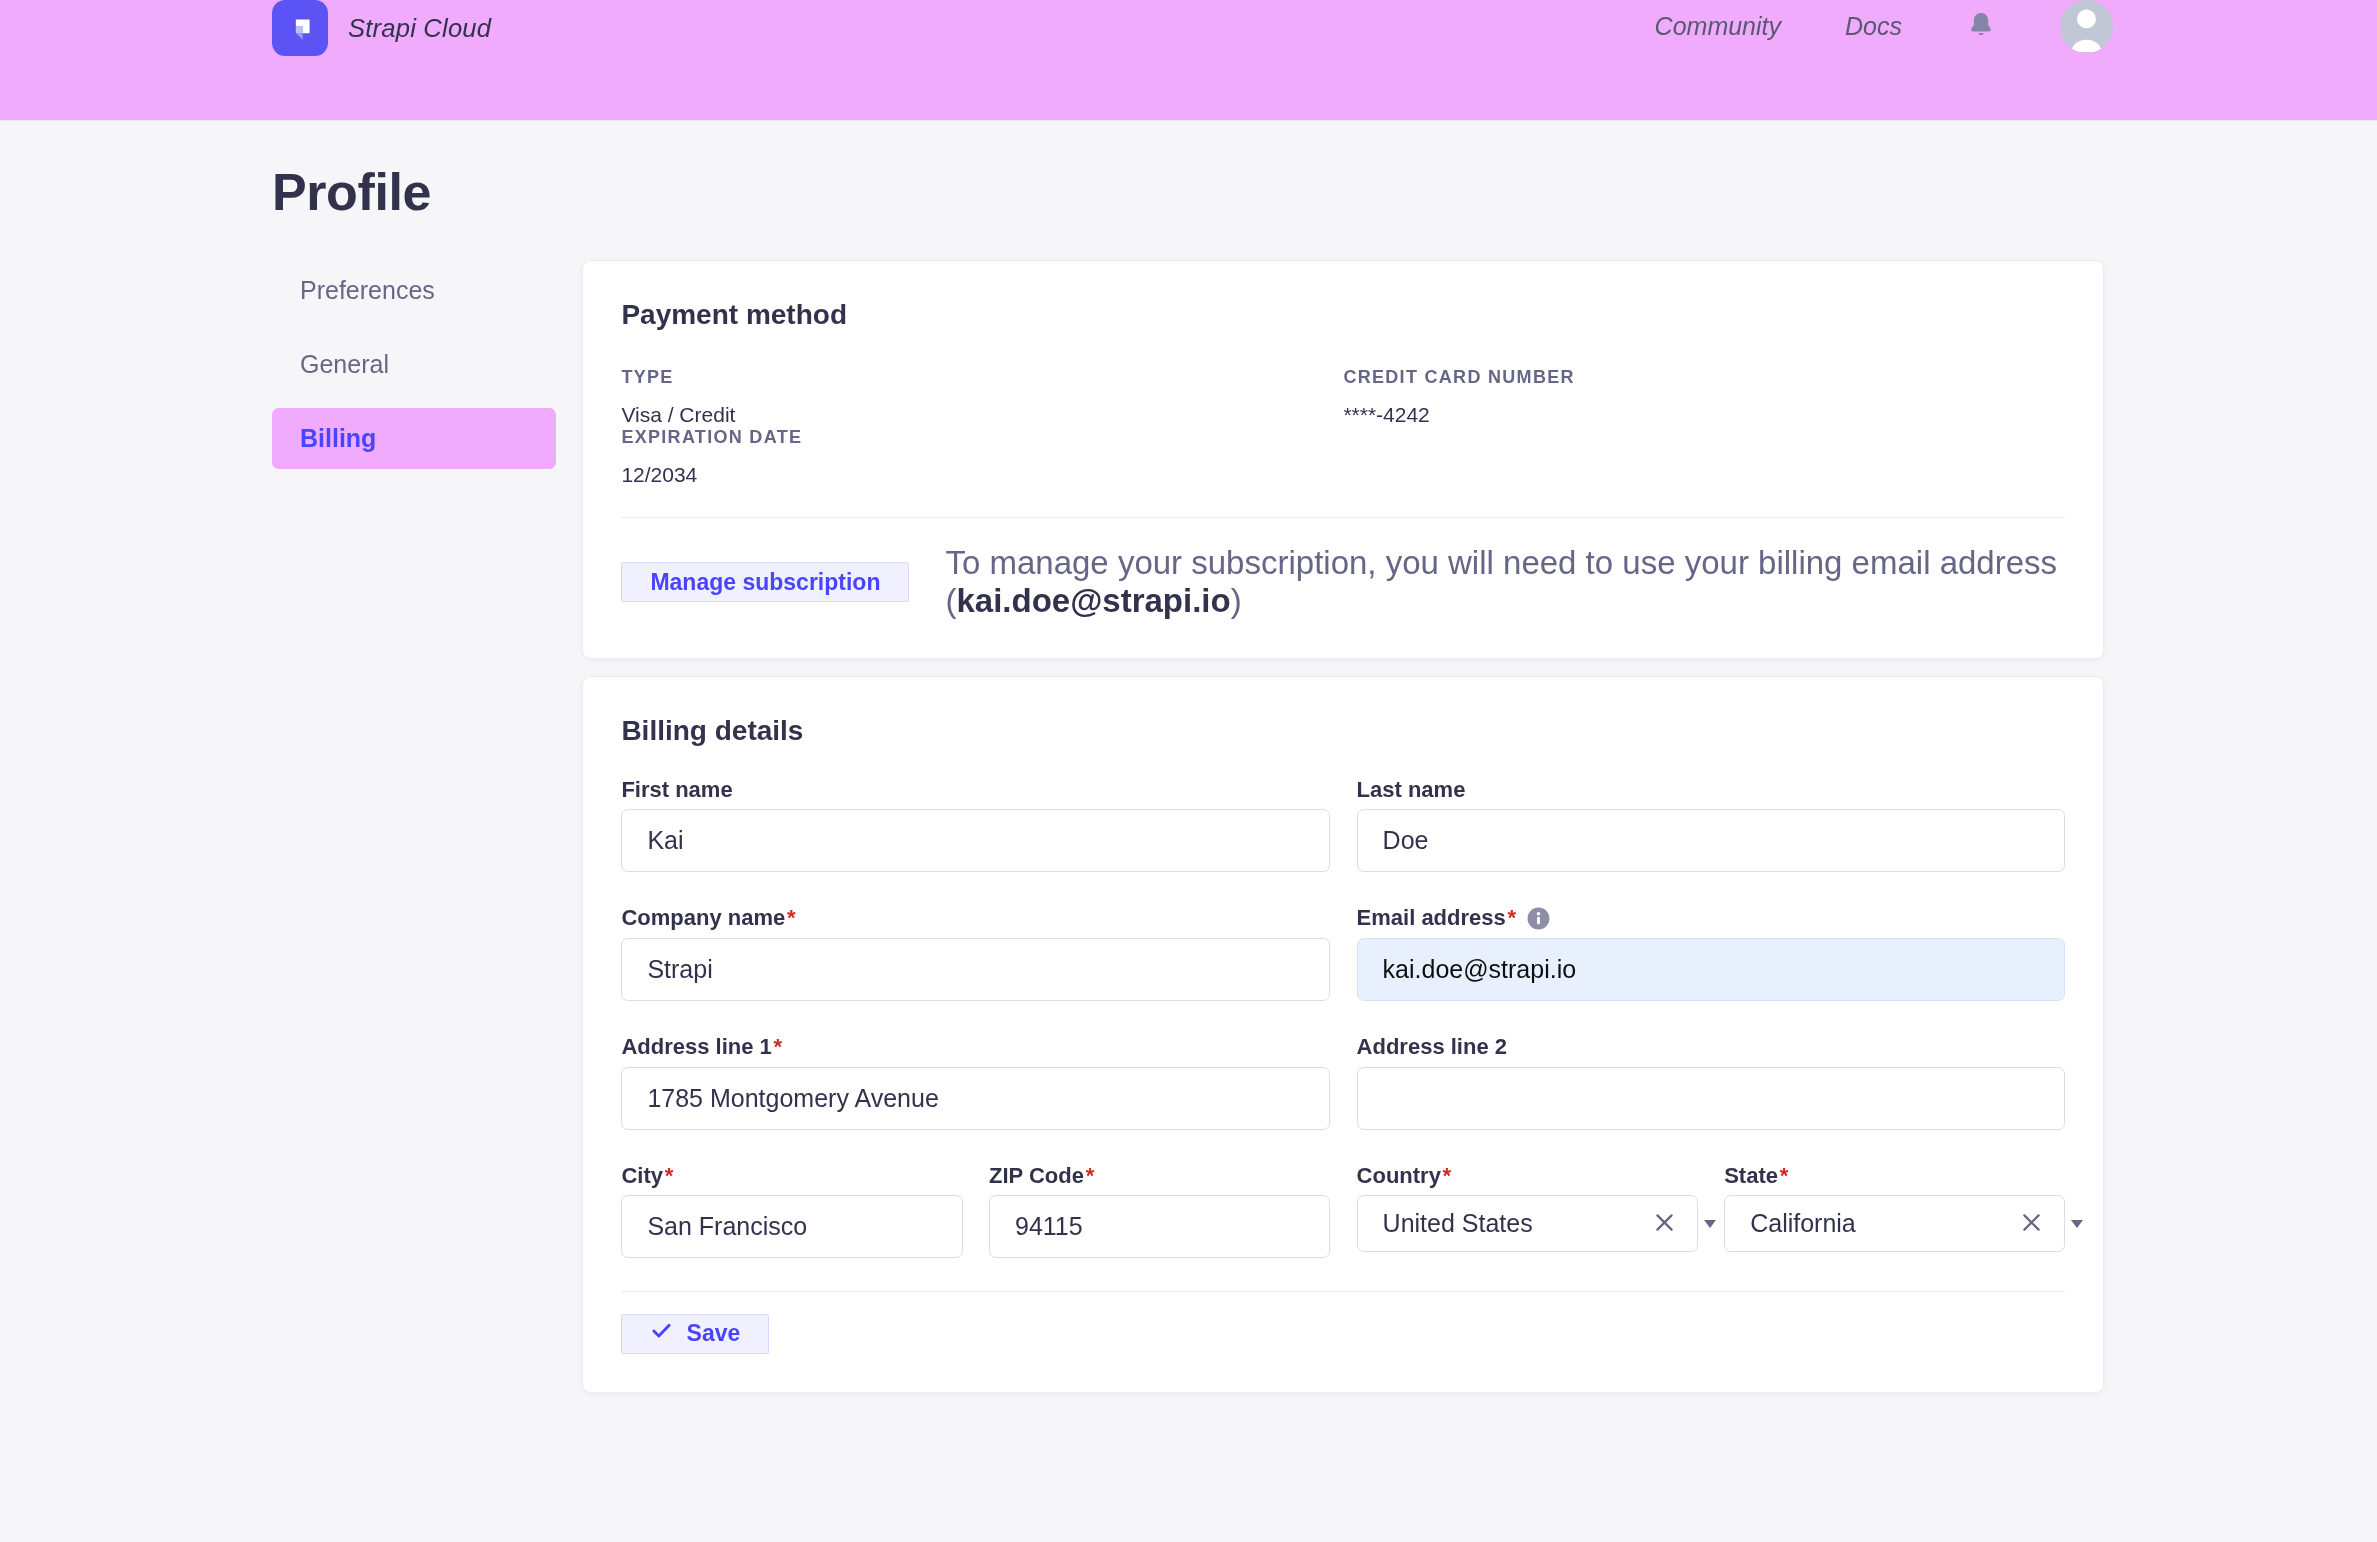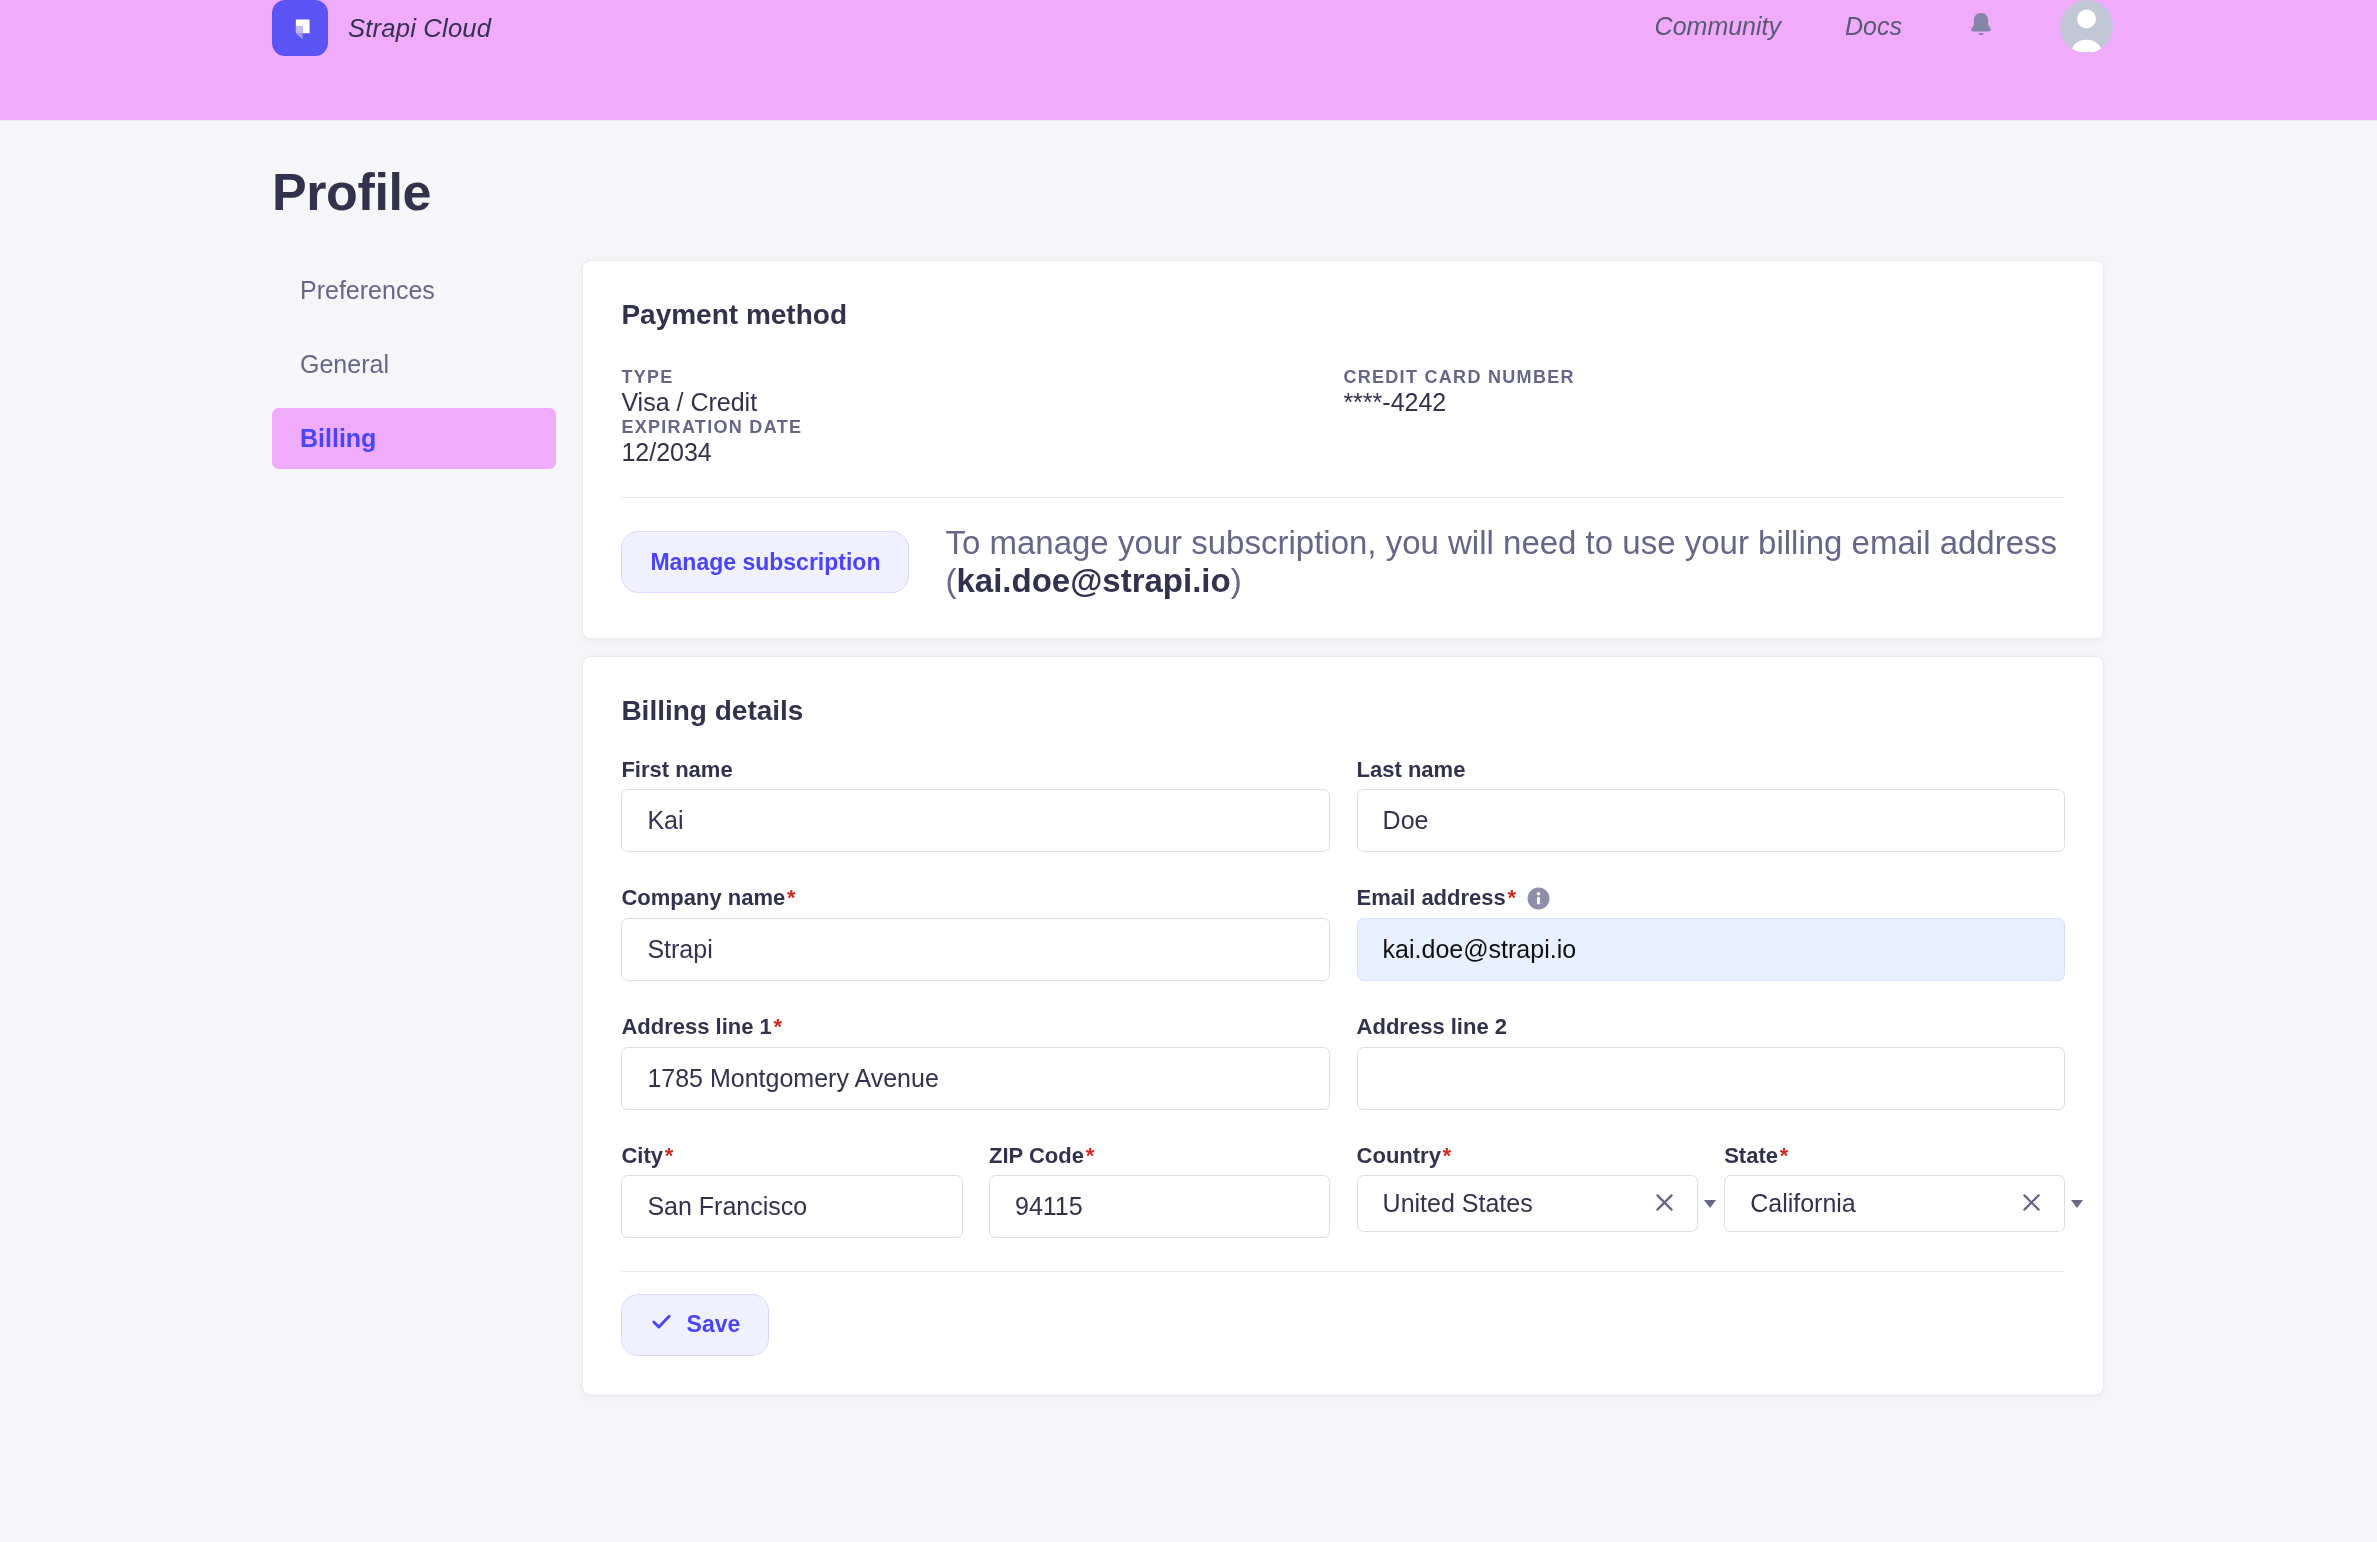--- a/index.html
+++ b/index.html
@@ -72,29 +72,29 @@
   }
   .card + .card { margin-top: 16.5px; }
   .card h2 { font-size: 28px; font-weight: 600; color: #32324d; }
 
   
   .pm-grid { display: grid; grid-template-columns: 1fr 1fr; margin-top: 36px; }
   .pm-label {
     font-size: 18px; font-weight: 700; letter-spacing: 1.3px;
     color: #666687;
   }
-  .pm-value { font-size: 25px; color: #32324d; margin-top: 0; }
+  .pm-value { font-size: 21px; color: #32324d; margin-top: 15px; }
   .divider { border: none; border-top: 1.7px solid #eaeaef; margin-top: 30px; }
   .manage-row { display: flex; align-items: center; gap: 36px; margin-top: 26.4px; }
   .btn-secondary {
     display: inline-flex; align-items: center; gap: 13.2px;
-    height: 62px; padding: 0 28px;
+    height: 40px; padding: 0 28px;
     background: #f0f0ff;
     border: 1.7px solid #d9d8ff;
-    border-radius: 17px;
+    border-radius: 2px;
     color: #4945ff; font-size: 23px; font-weight: 600;
     font-family: "Liberation Sans", sans-serif;
     cursor: pointer; white-space: nowrap;
   }
   .note { font-size: 33px; color: #666687; }
   .note strong { color: #32324d; font-weight: 700; }
 
   
   .form { margin-top: 30px; }
   .row { display: grid; gap: 26.4px; margin-bottom: 33px; }

